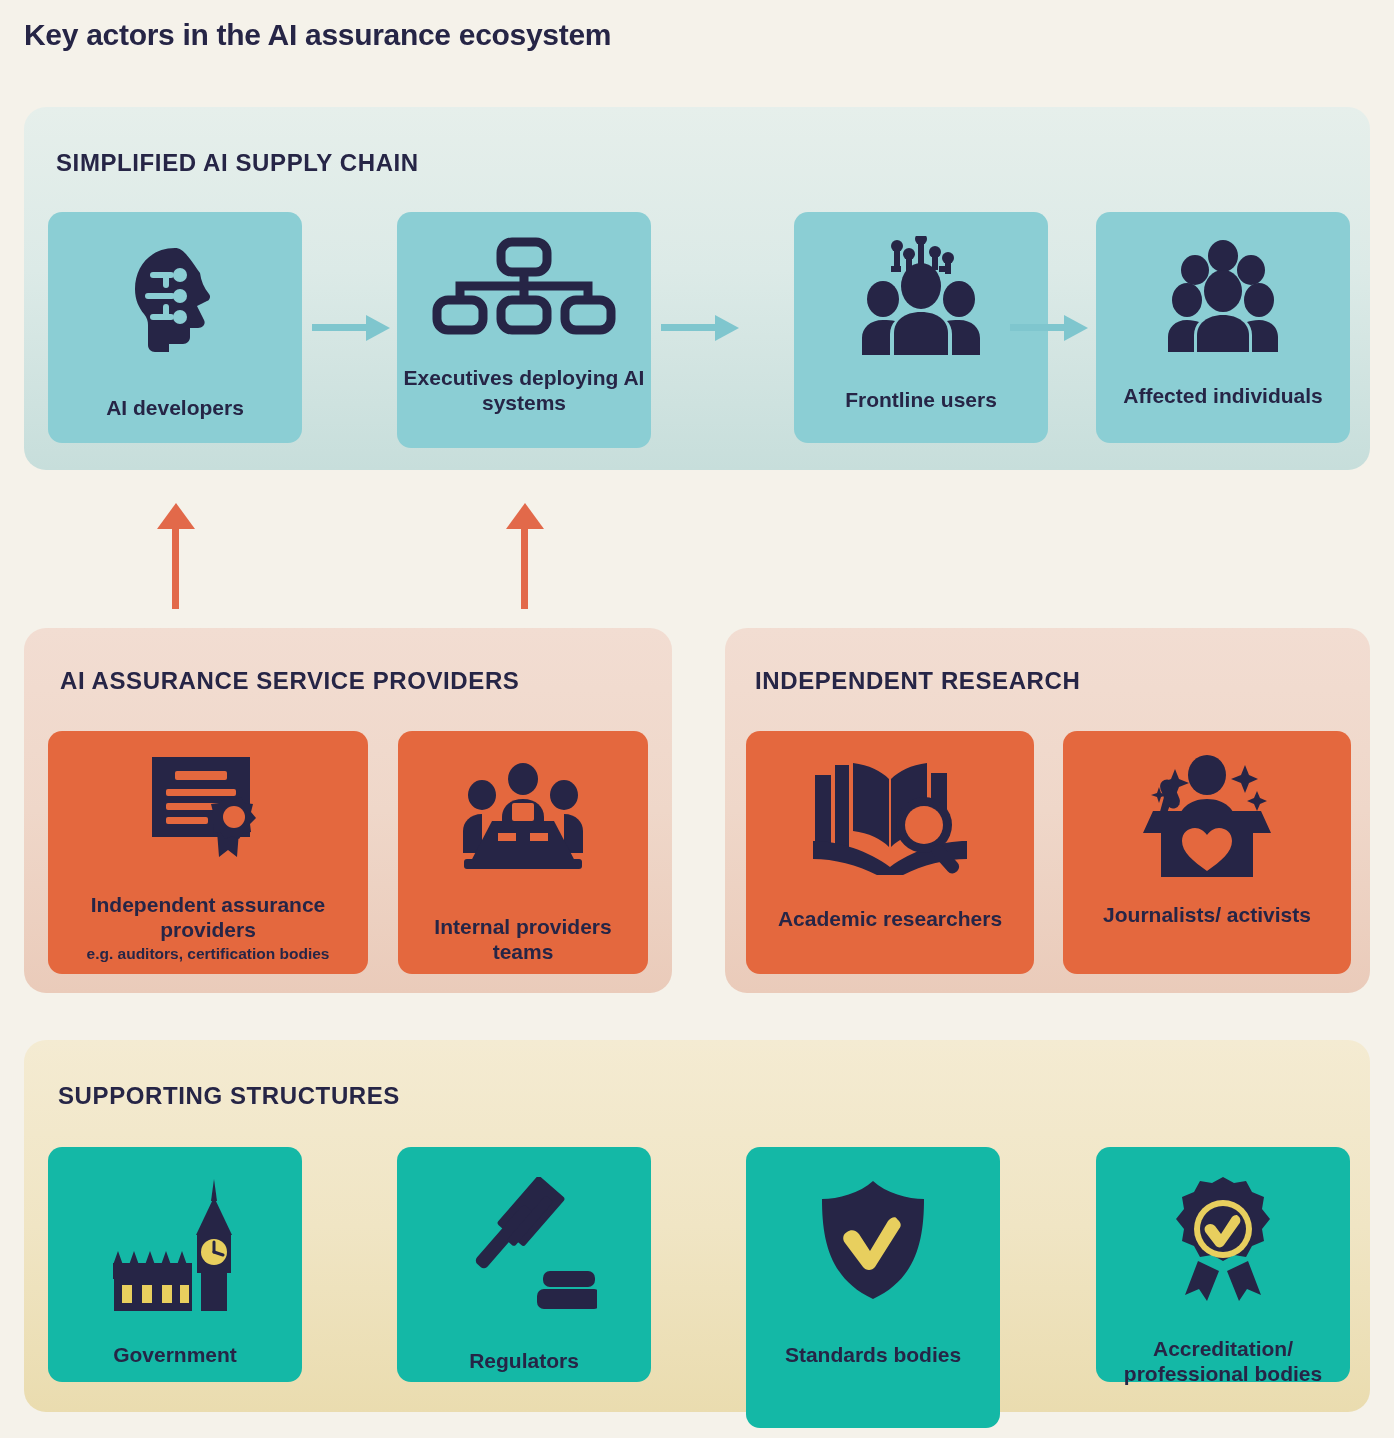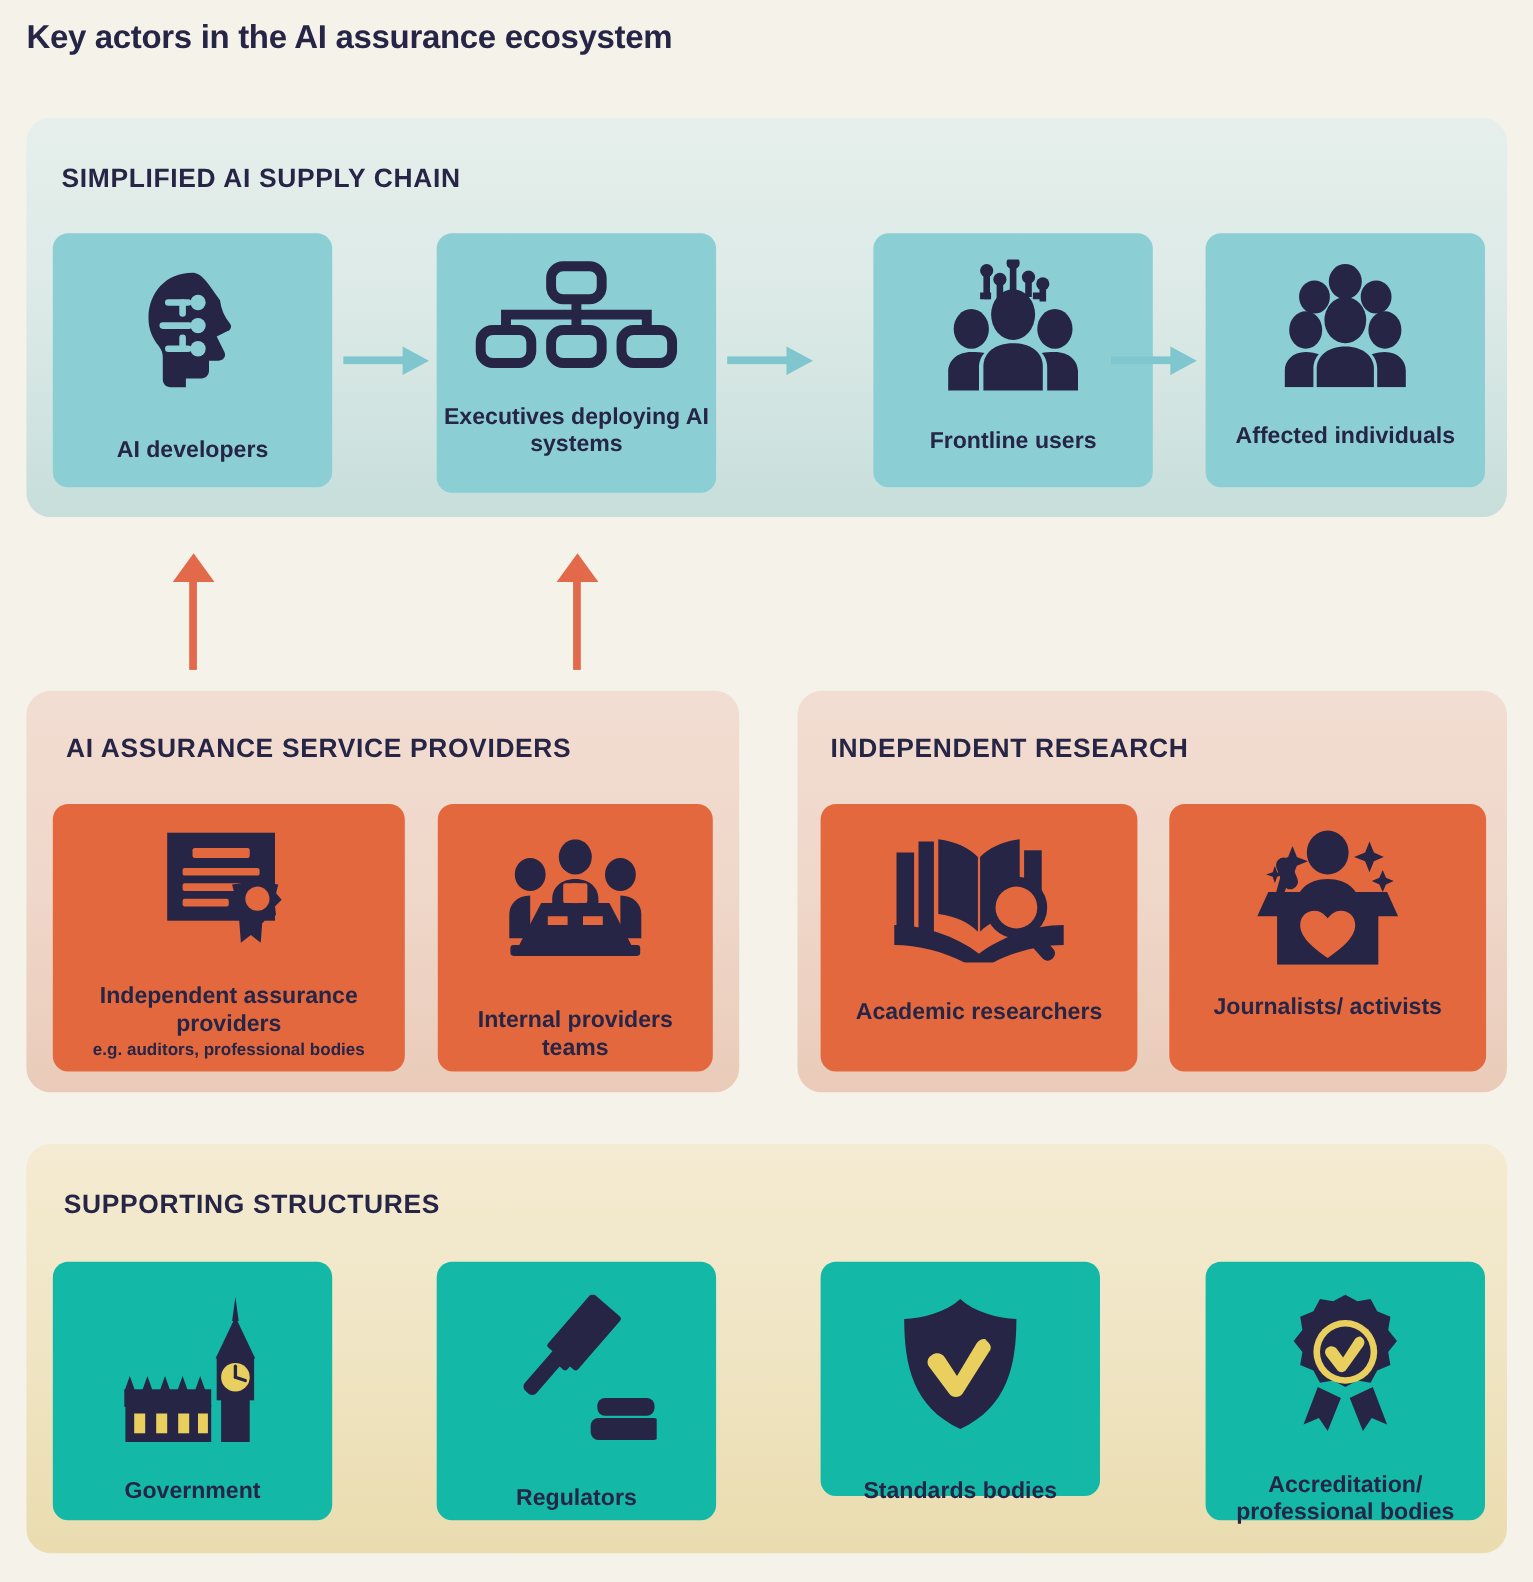--- a/index.html
+++ b/index.html
@@ -210,21 +210,21 @@
           <rect x="18" y="34" width="70" height="7" rx="2"></rect>
           <rect x="18" y="48" width="70" height="7" rx="2"></rect>
           <rect x="18" y="62" width="42" height="7" rx="2"></rect>
         </g>
         <path fill="#262546" d="M78 72l-9 4 2 26 9-7 9 7 2-26-9-4z"></path>
         <path fill="#262546" d="M79 42l7 3 7-3 4 6 8 1-2 8 5 6-6 6 1 8-8 1-4 6-7-3-7 3-4-6-8-1 1-8-6-6 5-6-2-8 8-1z"></path>
         <circle cx="86" cy="62" r="11" fill="#E4683E"></circle>
       </svg>
     </span>
     <span class="label" style="margin-top:24px;">Independent assurance providers</span>
-    <span class="sublabel">e.g. auditors, professional bodies</span>
+    <span class="sublabel">e.g. auditors, certification bodies</span>
   </div>
 
   <div class="tile orange-tile" style="left:398px; top:731px; width:250px; height:243px; padding-top:32px;">
     <span class="icon">
       <svg width="122" height="110" viewBox="0 0 122 110">
         <g fill="#262546">
           <ellipse cx="61" cy="16" rx="15" ry="16"></ellipse>
           <path d="M61 36c-13 0-21 8-21 18v8h42v-8c0-10-8-18-21-18z"></path>
           <ellipse cx="20" cy="32" rx="14" ry="15"></ellipse>
           <path d="M20 51c-12 0-19 8-19 17v22h19V51z"></path>
@@ -326,21 +326,21 @@
           <rect x="46" y="22" width="14" height="76" rx="5" transform="rotate(41 53 60)"></rect>
           <rect x="92" y="94" width="52" height="16" rx="7"></rect>
           <rect x="86" y="112" width="64" height="20" rx="7"></rect>
           <rect x="74" y="14" width="10" height="60" rx="3" transform="rotate(41 79 44)"></rect>
         </g>
       </svg>
     </span>
     <span class="label" style="margin-top:34px;">Regulators</span>
   </div>
 
-  <div class="tile yellow-tile" style="left:746px; top:1147px; width:254px; height:213px; padding-top:32px;">
+  <div class="tile yellow-tile" style="left:746px; top:1147px; width:254px; height:281px; padding-top:32px;">
     <span class="icon">
       <svg width="110" height="122" viewBox="0 0 110 122">
         <path fill="#262546" d="M55 2C42 14 20 20 4 20c0 42 8 80 51 100 43-20 51-58 51-100-16 0-38-6-51-18z"></path>
         <path fill="#E8CF5E" d="M79 40c4 3 5 7 2 10L57 88c-3 4-9 4-12 0L27 64c-3-4-2-9 2-11 4-3 9-2 12 2l11 17 18-30c3-4 8-5 9-2z"></path>
       </svg>
     </span>
     <span class="label" style="margin-top:38px;">Standards bodies</span>
   </div>
 
   <div class="tile yellow-tile" style="left:1096px; top:1147px; width:254px; height:235px; padding-top:28px;">

